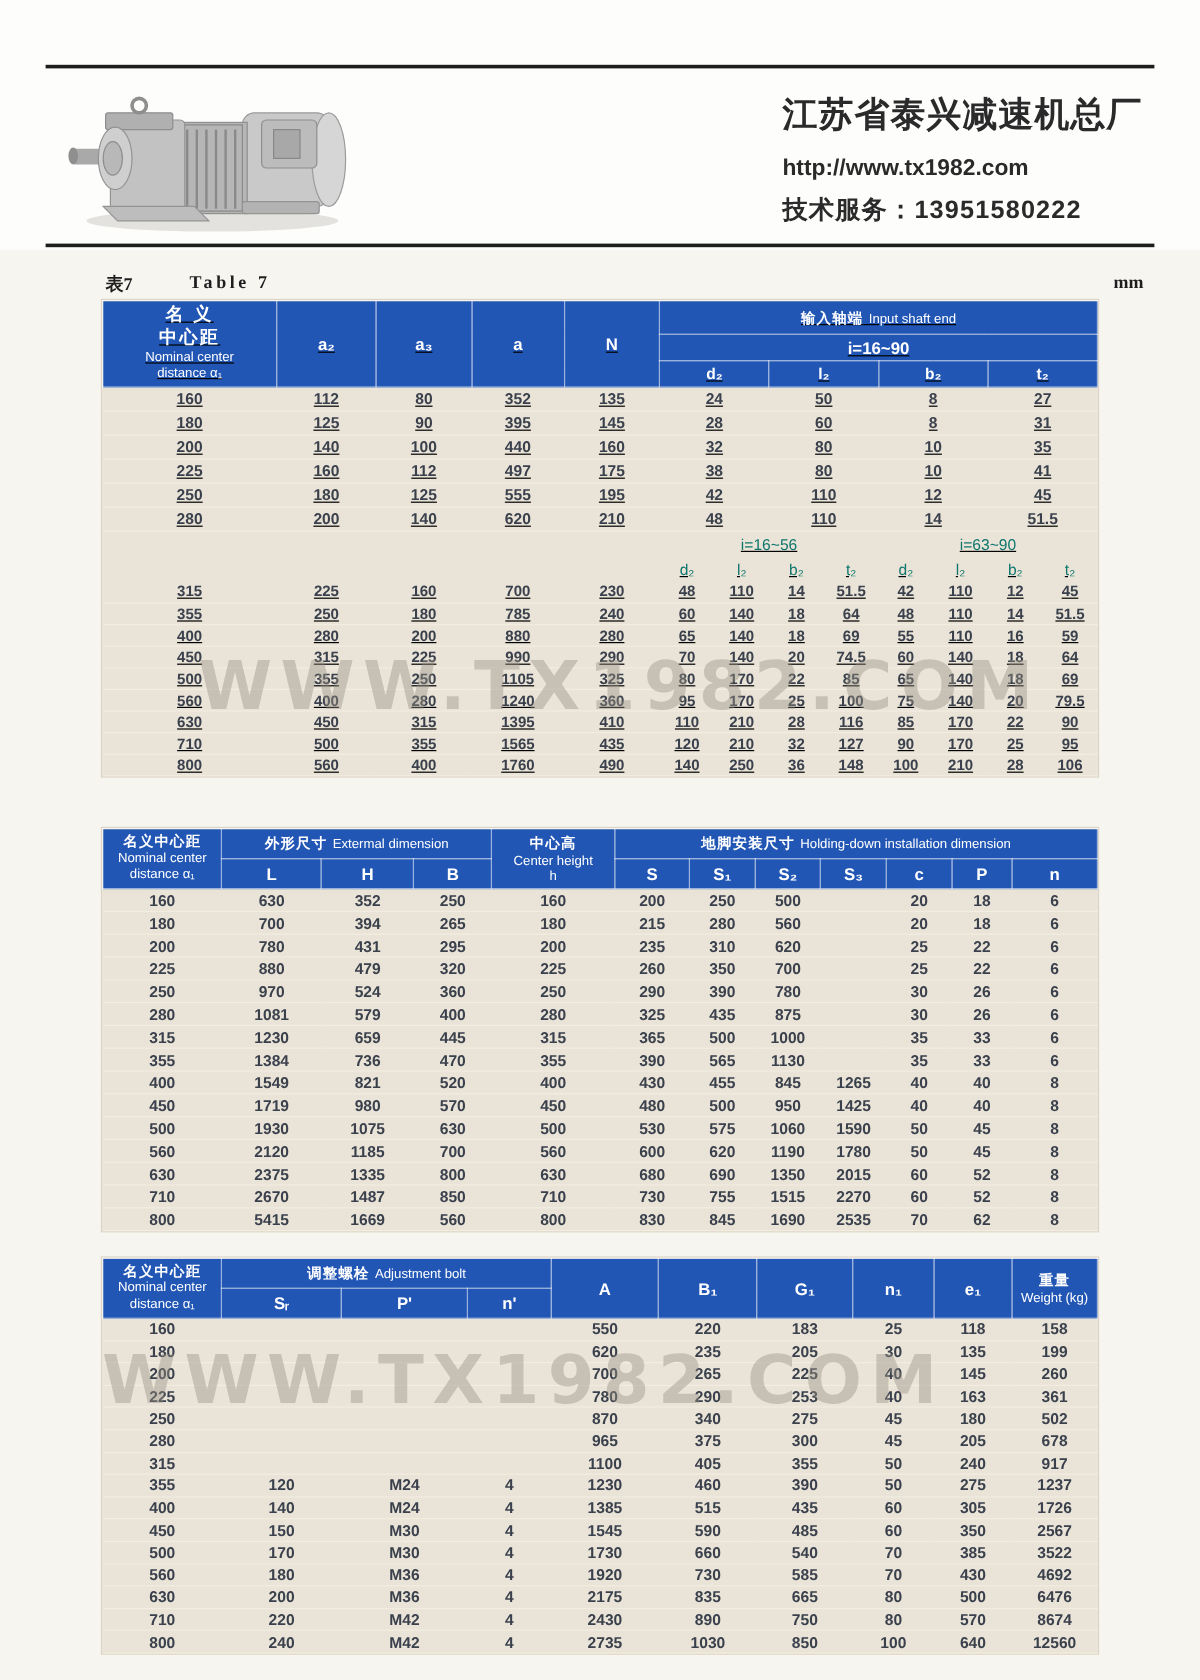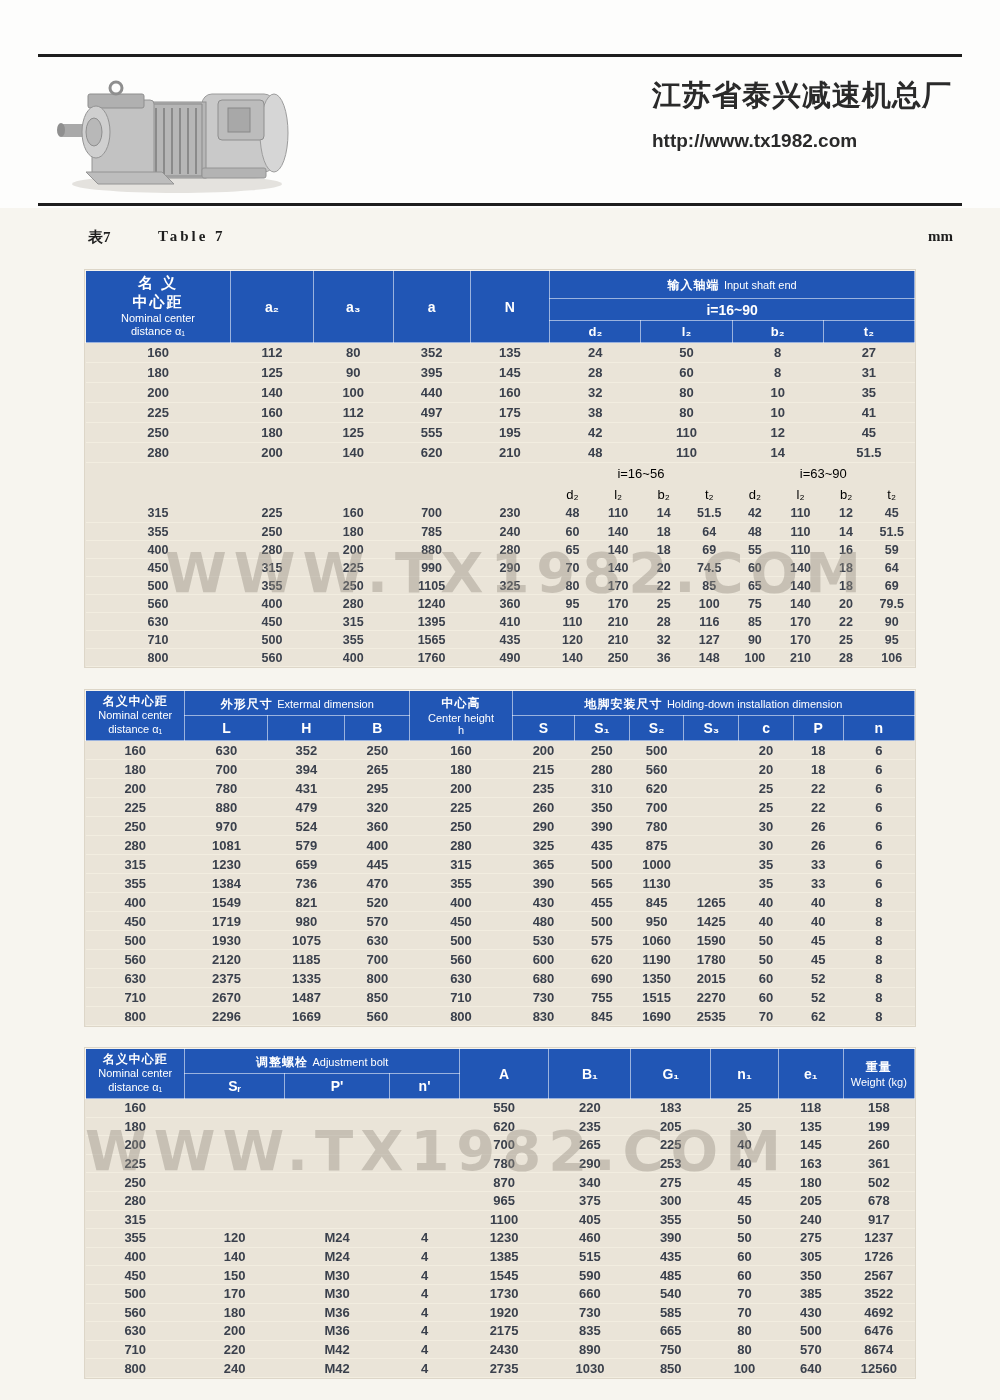--- a/index.html
+++ b/index.html
@@ -19,37 +19,37 @@
   .company .svc  { margin-top:9px; font-size:21px; font-weight:bold; letter-spacing:1px; white-space:nowrap; }
 
   .cap { position:absolute; top:228px; font-size:15px; font-weight:bold; color:#1e1e1e;
          font-family:Liberation Serif, serif; }
   .cap-zh { left:88px; }
   .cap-en { left:158px; letter-spacing:3px; }
   .cap-mm { left:928px; }
 
   table.tbl { position:absolute; left:85px; width:830px; border-collapse:collapse; table-layout:fixed;
               background:#eae4d8; box-shadow:0 0 0 1px #ddd6c8; }
-  #t1 { top:270px; } #t2 { top:690px; } #t3 { top:1048px; }
+  #t1 { top:250px;text-decoration:underline; } #t2 { top:690px; } #t3 { top:1048px; }
 
   .tbl th { background:#2156b5; color:#fff; padding:0; font-weight:bold;
             border:1px solid rgba(255,255,255,.55); text-align:center; vertical-align:middle; }
   .tbl .zh  { font-size:15px; letter-spacing:2px; }
   .tbl .zh2 { font-size:12px; letter-spacing:1px; }
   .tbl .en  { font-size:11px; font-weight:normal; letter-spacing:0; }
   .tbl .sym { font-size:14px; }
 
   .tbl td { padding:0; text-align:center; font-size:13px; font-weight:bold; color:#3a404c;
             border-bottom:1px solid #f2ede0; vertical-align:middle; }
 
   #t1 thead tr:nth-child(1) th { height:28px; }
   #t1 thead tr:nth-child(2) th { height:22px; font-size:14px; }
   #t1 thead tr:nth-child(3) th { height:22px; font-size:13px; }
   #t1 tbody.ra td { height:20px; }
-  #t1 tbody.mid td { height:21px; font-weight:normal; font-size:13px; color:#000000; border-bottom:none; }
+  #t1 tbody.mid td { height:21px; font-weight:normal; font-size:13px; color:#0f766e; border-bottom:none; }
   #t1 tbody.rb td { height:18px; font-size:12.5px; }
 
   #t2 thead tr th { height:25px; }
   #t2 tbody td { height:19px; }
 
   #t3 thead tr th { height:25px; }
   #t3 tbody td { height:18.6px; }
 
   .c1 div { line-height:1.25; }
 
@@ -90,20 +90,21 @@
       <ellipse cx="42" cy="60" rx="8" ry="14" fill="#b8b8b8" stroke="#8e8e8e"></ellipse>
       <path d="M34 100 L110 100 L122 112 L46 112 Z" fill="#bdbdbd" stroke="#949494"></path>
       <rect x="150" y="96" width="64" height="10" rx="2" fill="#b3b3b3" stroke="#949494"></rect>
       <rect x="166" y="28" width="46" height="40" rx="4" fill="#bcbcbc" stroke="#8e8e8e"></rect>
       <rect x="176" y="36" width="22" height="24" fill="#a8a8a8" stroke="#888"></rect>
     </svg>
   </div>
   <div class="company">
     <div class="name">江苏省泰兴减速机总厂</div>
     <div class="url">http://www.tx1982.com</div>
+    <div class="svc">技术服务：13951580222</div>
   </div>
   <div class="rule rule-mid"></div>
 
   <div class="cap cap-zh">表7</div>
   <div class="cap cap-en">Table 7</div>
   <div class="cap cap-mm">mm</div>
 
   <table class="tbl" id="t1">
     <colgroup>
       <col style="width:17.5%">
@@ -613,21 +614,21 @@
           <td>730</td>
           <td>755</td>
           <td>1515</td>
           <td>2270</td>
           <td>60</td>
           <td>52</td>
           <td>8</td>
         </tr>
         <tr>
           <td>800</td>
-          <td>2296</td>
+          <td>5415</td>
           <td>1669</td>
           <td>560</td>
           <td>800</td>
           <td>830</td>
           <td>845</td>
           <td>1690</td>
           <td>2535</td>
           <td>70</td>
           <td>62</td>
           <td>8</td>

